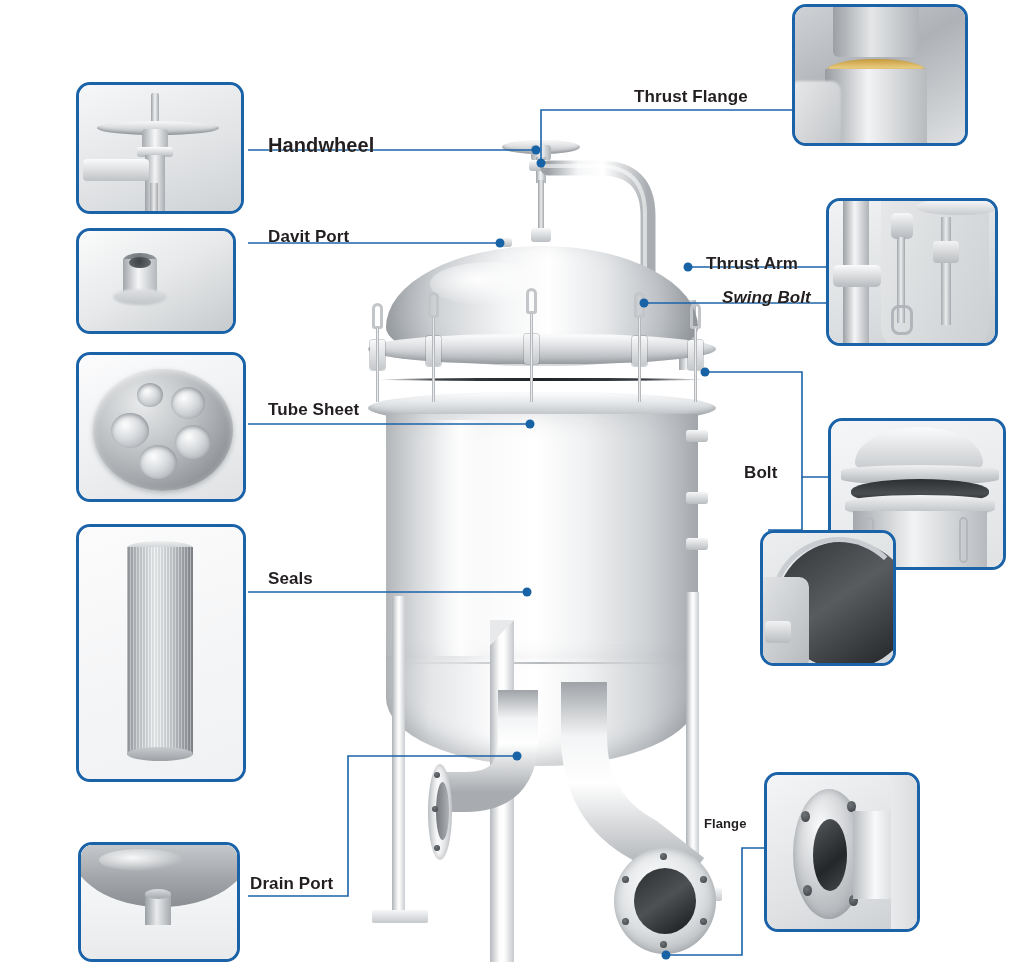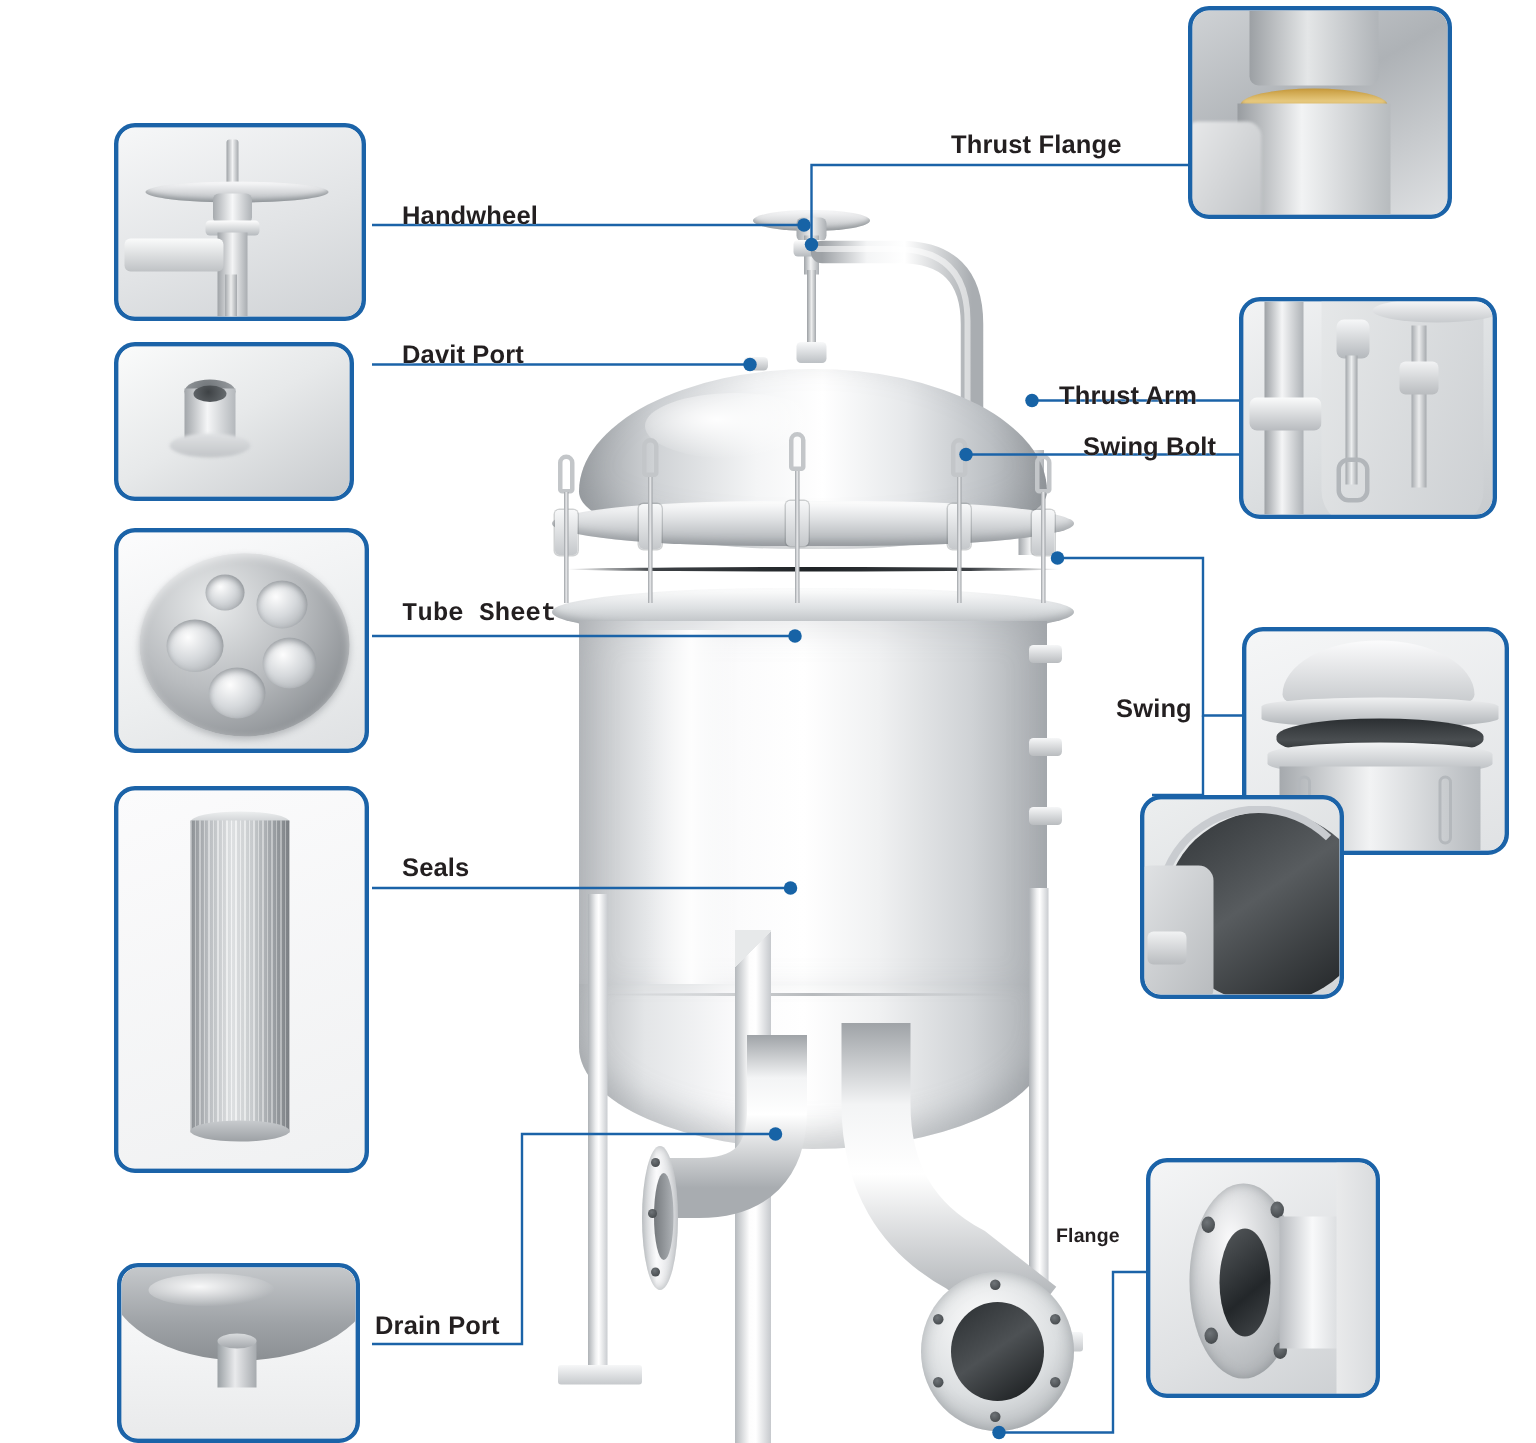--- a/index.html
+++ b/index.html
@@ -434,33 +434,33 @@
       <div class="flange-bolt" style="left:80px;top:26px;width:9px;height:11px;"></div>
       <div class="flange-bolt" style="left:82px;top:120px;width:9px;height:11px;"></div>
       <div class="pf" style="left:86px;top:36px;width:52px;height:88px;
                   background:linear-gradient(90deg,#b8bbbf,#f8f9fa 42%,#c6c9cc);
                   border-radius:0 6px 6px 0;"></div>
       <div class="pf" style="left:124px;top:-6px;width:44px;height:176px;
                   background:linear-gradient(90deg,#e9eaeb,#cfd2d5);"></div>
     </div>
   </div>
 
-  <div class="label" style="left:268px;top:134px;font-size:17px;">Handwheel</div>
+  <div class="label" style="left:268px;top:134px;font-size:20px;">Handwheel</div>
 
   <div class="label" style="left:268px;top:227px;font-size:17px;">Davit Port</div>
 
-  <div class="label" style="left:268px;top:400px;font-size:17px;font-family:Liberation Mono, monospace;">Tube Sheet</div>
+  <div class="label" style="left:268px;top:400px;font-size:17px;">Tube Sheet</div>
 
   <div class="label" style="left:268px;top:569px;font-size:17px;">Seals</div>
 
   <div class="label" style="left:250px;top:874px;font-size:17px;">Drain Port</div>
 
   <div class="label" style="left:634px;top:87px;font-size:17px;">Thrust Flange</div>
 
   <div class="label" style="left:706px;top:254px;font-size:17px;">Thrust Arm</div>
 
-  <div class="label" style="left:722px;top:288px;font-size:17px;">Swing Bolt</div>
-
-  <div class="label" style="left:744px;top:463px;font-size:17px;">Swing</div>
+  <div class="label" style="left:722px;top:288px;font-size:17px;font-style:italic;">Swing Bolt</div>
+
+  <div class="label" style="left:744px;top:463px;font-size:17px;">Bolt</div>
 
   <div class="label" style="left:704px;top:816px;font-size:13px;">Flange</div>
 
 </div>
 
 </body></html>

